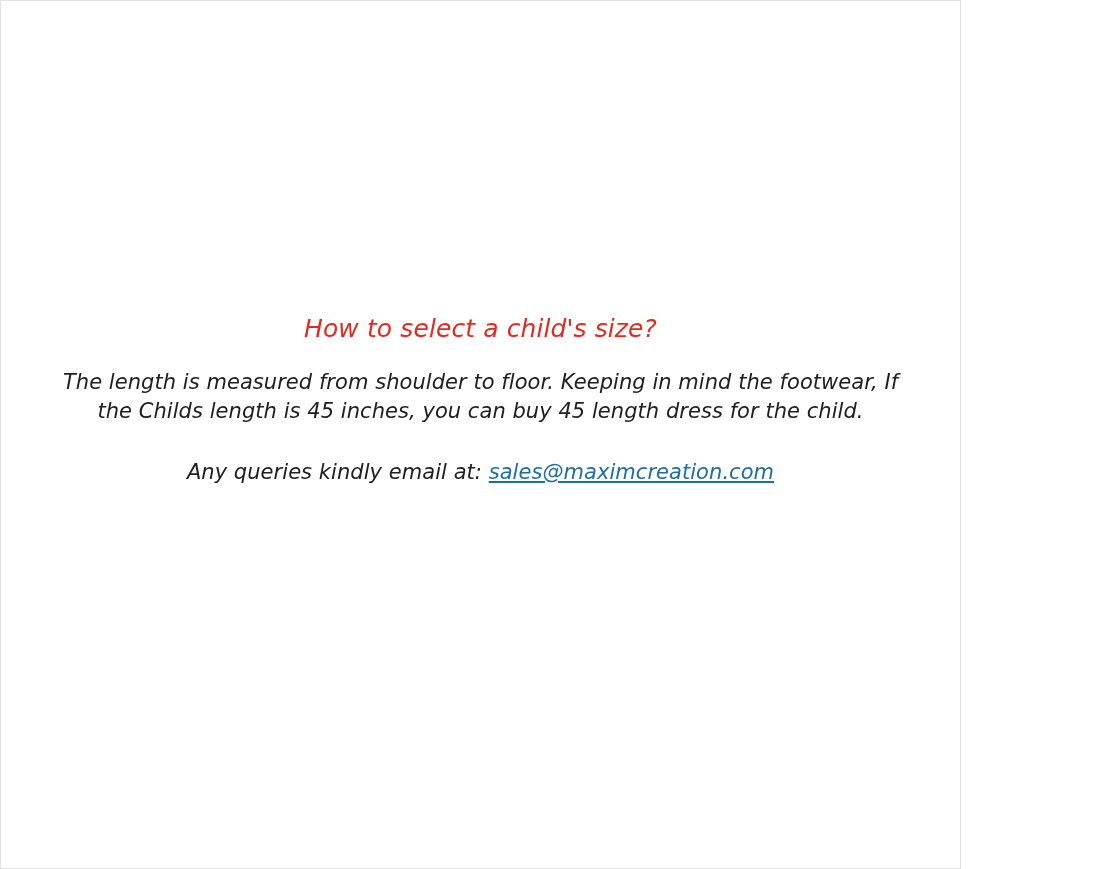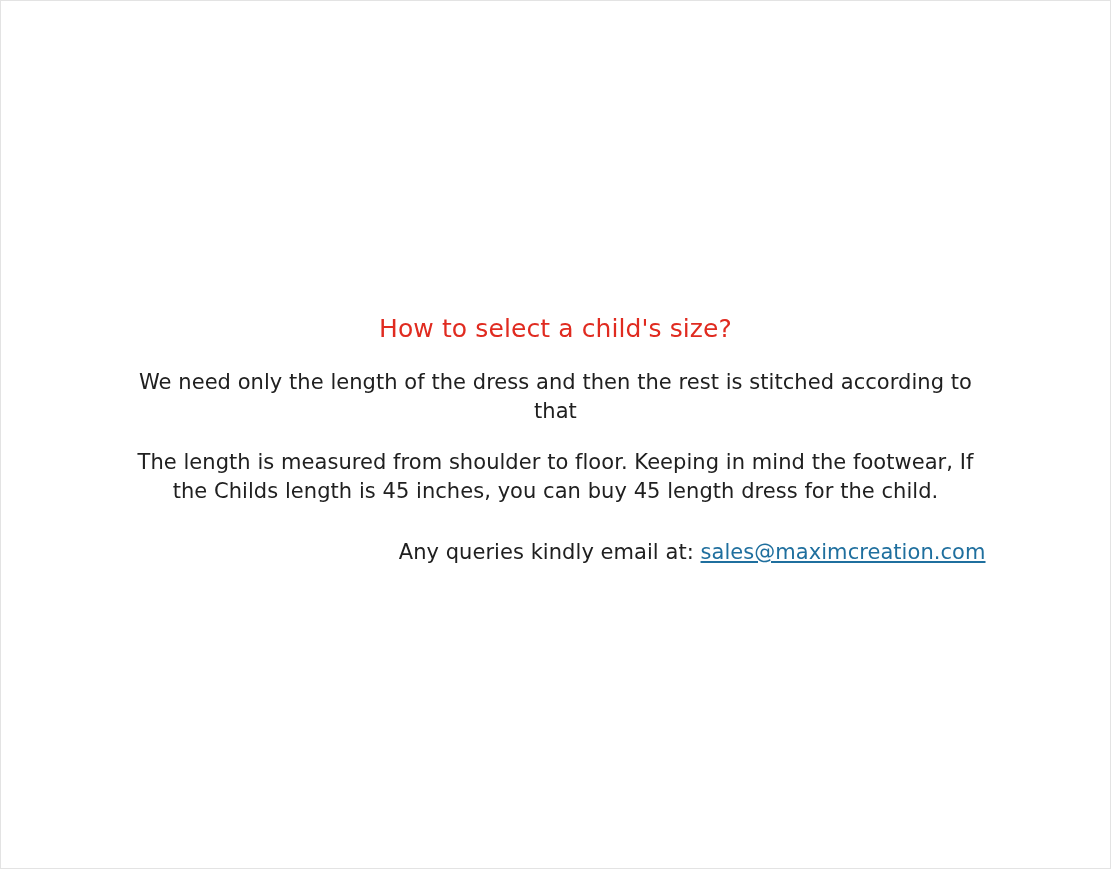--- a/index.html
+++ b/index.html
@@ -8,25 +8,26 @@
     background: #ffffff;
   }
   body {
     width: 1111px;
     height: 869px;
     font-family: "DejaVu Sans", sans-serif;
     overflow: hidden;
   }
   .page {
     position: relative;
-    width: 1111px;
+    width: 961px;
     height: 869px;
     box-sizing: border-box;
     border: 1px solid #e3e3e3;
     background: #ffffff;
+    font-style: italic;
   }
   .content {
     position: absolute;
     left: 50%;
     transform: translateX(-50%);
     top: 312px;
     width: 860px;
     text-align: center;
   }
   .heading {
@@ -43,36 +44,34 @@
     font-weight: 400;
     line-height: 1.38;
     margin: 0 0 22px 0;
     letter-spacing: 0.05px;
   }
   .para.tight {
     margin-bottom: 32px;
   }
   .para.last {
     margin-bottom: 15px;
-    text-align: right;
   }
   .email-link {
     color: #1f6f9e;
     text-decoration: underline;
     cursor: pointer;
   }
 </style>
 </head>
 <body>
 
 <div class="page">
   <div class="content">
     <h1 class="heading">How to select a child's size?</h1>
 
-    <p class="para">We need only the length of the dress and then the rest is stitched according to that</p>
 
     <p class="para tight">The length is measured from shoulder to floor. Keeping in mind the footwear, If the Childs length is 45 inches, you can buy 45 length dress for the child.</p>
 
     <p class="para last">
       <span>Any queries kindly email at: </span><a class="email-link">sales@maximcreation.com</a>
     </p>
   </div>
 </div>
 
 </body></html>

